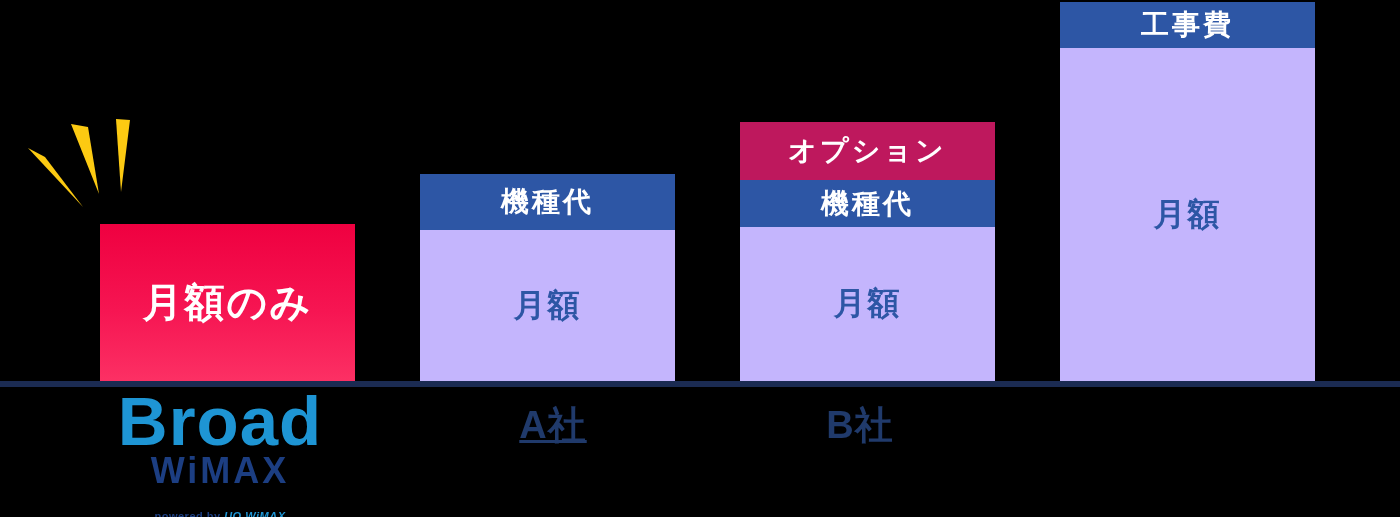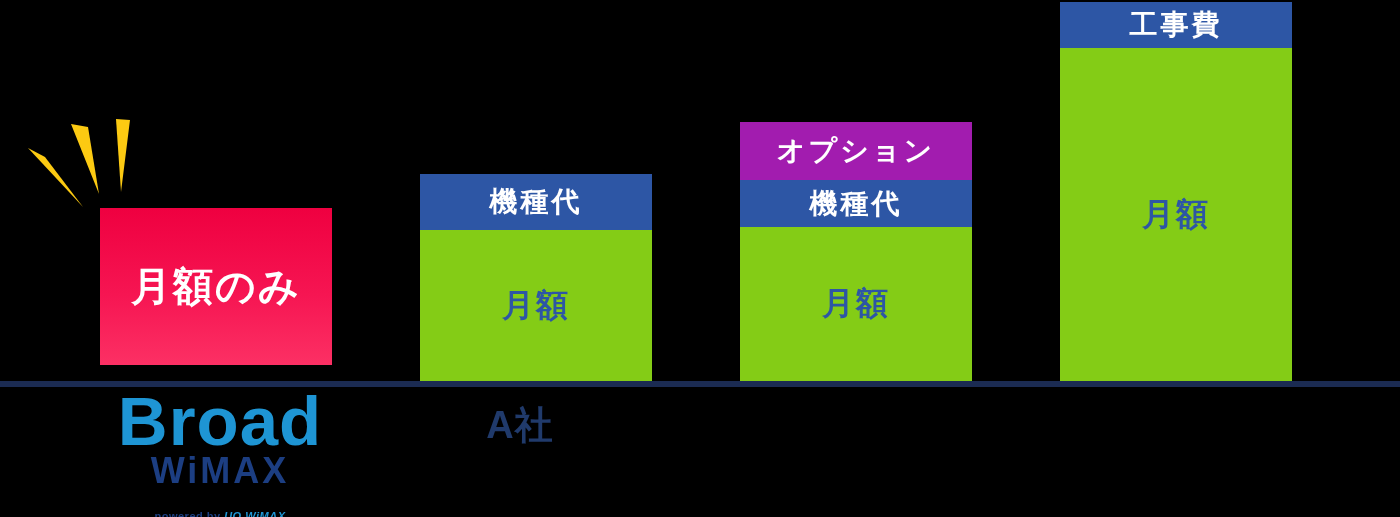--- a/index.html
+++ b/index.html
@@ -9,45 +9,45 @@
     font-family: "Liberation Sans", "DejaVu Sans", sans-serif;
     position: relative;
     overflow: hidden;
   }
   .canvas { position: absolute; left: 0; top: 0; width: 1400px; height: 517px; }
 
   
   .rays { position: absolute; left: 0; top: 0; width: 160px; height: 220px; }
 
   
-  .bar { position: absolute; width: 232px; display: flex; flex-direction: column; }
-  .bar-broad { left: 100px; top: 208px; height: 157px; }
+  .bar { position: absolute; width: 255px; display: flex; flex-direction: column; }
+  .bar-broad { left: 100px; top: 224px; height: 157px; }
   .bar-a     { left: 420px; top: 174px; height: 207px; }
   .bar-b     { left: 740px; top: 122px; height: 259px; }
   .bar-c     { left: 1060px; top: 2px;  height: 379px; }
 
   .seg {
     display: flex; align-items: center; justify-content: center;
     flex: 0 0 auto;
   }
   .seg-highlight {
     height: 157px;
     background: linear-gradient(180deg, #ef0040 0%, #f61552 55%, #fc3064 100%);
     color: #ffffff; font-size: 40px; font-weight: bold; letter-spacing: 2px;
   }
   .seg-header {
     background: #2d56a5; color: #ffffff;
     font-size: 28px; font-weight: bold; letter-spacing: 3px;
   }
   .seg-header-dark {
-    background: #a21caf; color: #ffffff;
+    background: #be185d; color: #ffffff;
     font-size: 28px; font-weight: bold; letter-spacing: 3px;
   }
   .seg-body {
-    background: #84cc16; color: #2d56a5;
+    background: #c4b5fd; color: #2d56a5;
     font-size: 32px; font-weight: bold; letter-spacing: 2px;
   }
   .bar-a .seg-header      { height: 56px; }
   .bar-a .seg-body        { height: 151px; }
   .bar-b .seg-header-dark { height: 58px; }
   .bar-b .seg-header      { height: 47px; }
   .bar-b .seg-body        { height: 154px; }
   .bar-c .seg-header      { height: 46px; }
   .bar-c .seg-body        { height: 333px; }
 
@@ -56,21 +56,21 @@
     position: absolute; left: 0; top: 381px;
     width: 1400px; height: 6px; background: #1b2b52;
   }
 
   
   .axis-label {
     position: absolute; top: 400px; width: 240px;
     text-align: center; color: #203a6b;
     font-size: 38px; font-weight: bold; letter-spacing: 1px;
   }
-  .label-a { left: 400px; }
+  .label-a { left: 433px; text-decoration: underline; }
   .label-b { left: 740px; }
   .label-c { left: 1060px; }
 
   
   .logo { position: absolute; left: 100px; top: 394px; width: 240px; text-align: center; }
   .logo-broad {
     color: #1e95d4; font-size: 69px; font-weight: bold;
     line-height: 56px; letter-spacing: 1px;
   }
   .logo-wimax {
@@ -126,20 +126,21 @@
       <span>工事費</span>
     </div>
     <div class="seg seg-body">
       <span>月額</span>
     </div>
   </div>
 
   <div class="baseline"></div>
 
   <div class="axis-label label-a">A社</div>
+  <div class="axis-label label-b">B社</div>
 
   <div class="logo">
     <div class="logo-broad">Broad</div>
     <div class="logo-wimax">WiMAX</div>
     <div class="logo-powered">
       <span>powered by</span>
       <span class="uq">UQ WiMAX</span>
     </div>
   </div>
 

